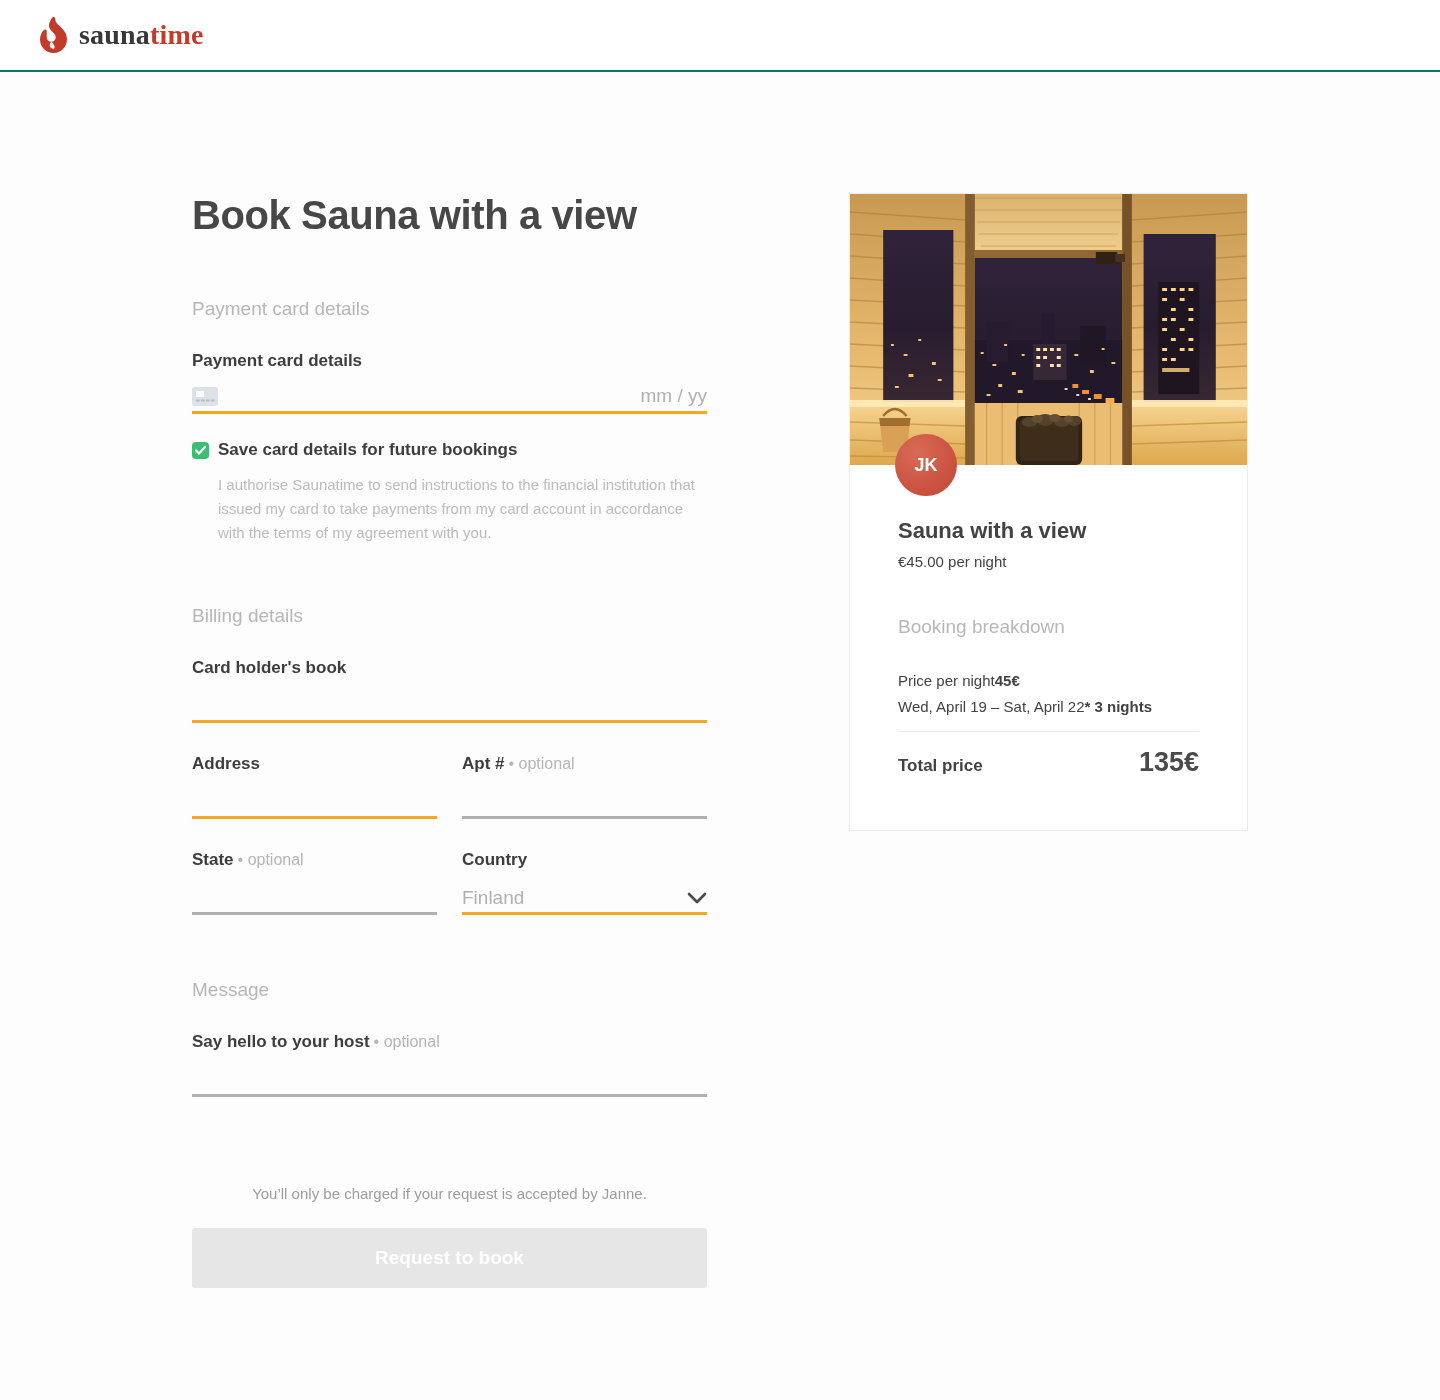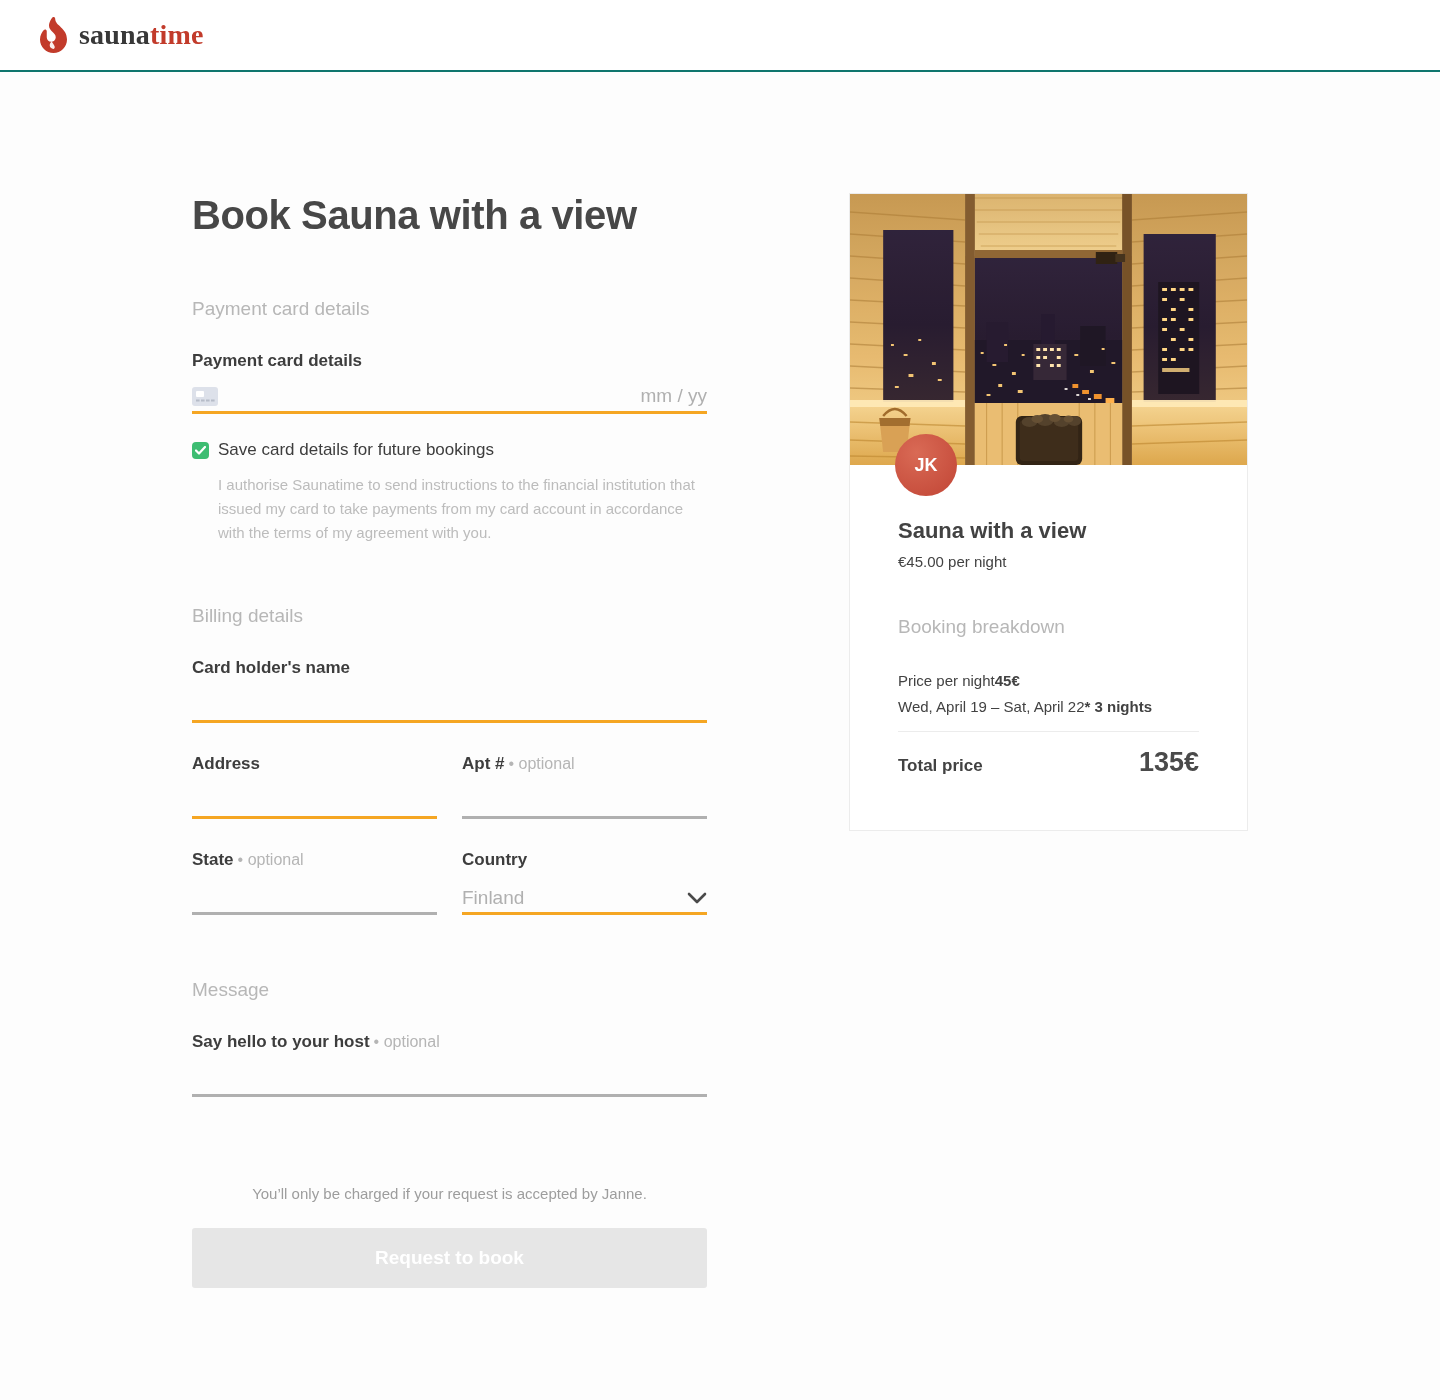--- a/index.html
+++ b/index.html
@@ -99,21 +99,21 @@
     gap: 9px;
     cursor: pointer;
   }
   .checkbox {
     width: 17px; height: 17px;
     background: #3dbd72;
     border-radius: 4px;
     display: flex; align-items: center; justify-content: center;
     flex: none;
   }
-  .save-card-label { font-size: 17px; font-weight: 400; color: #3d3d3d; }
+  .save-card-label { font-size: 17px; font-weight: 700; color: #3d3d3d; }
   .authorise-text {
     margin: 13px 0 0 26px;
     width: 492px;
     font-size: 15px;
     line-height: 24px;
     color: #bcbcbc;
   }
 
   
   .field { margin-top: 31px; }
@@ -245,21 +245,21 @@
             </svg>
         </span>
       </span>
       <span class="save-card-label">Save card details for future bookings</span>
     </div>
     <p class="authorise-text">I authorise Saunatime to send instructions to the financial institution that issued my card to take payments from my card account in accordance with the terms of my agreement with you.</p>
 
     <div class="section-heading sec-billing">Billing details</div>
 
     <div class="field">
-      <span class="field-label">Card holder's name</span>
+      <span class="field-label">Card holder's book</span>
       <div class="u-line"></div>
     </div>
 
     <div class="two-col">
       <div class="field">
         <span class="field-label">Address</span>
         <div class="u-line"></div>
       </div>
       <div class="field">
         <span class="field-label">Apt #</span><span class="optional-suffix">• optional</span>

